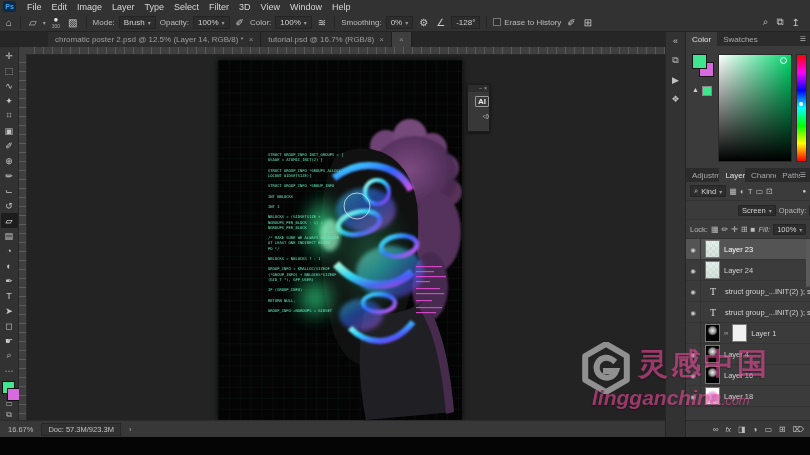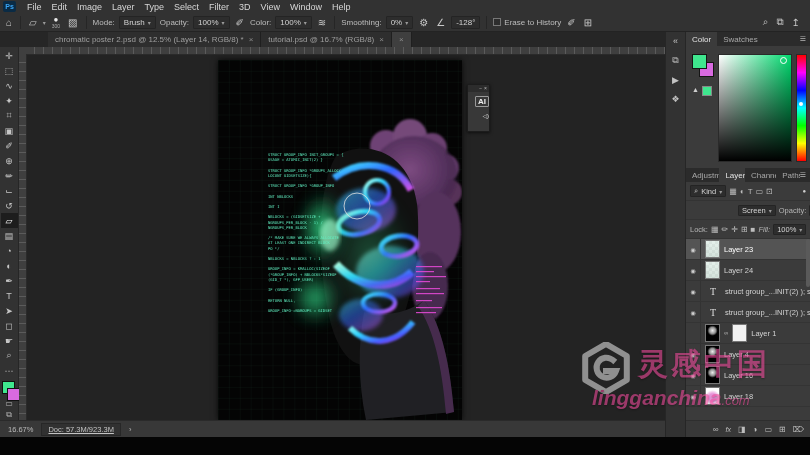--- a/index.html
+++ b/index.html
@@ -106,21 +106,21 @@
   .link-mini{font-size:6px;color:#bbb;flex:none;}
   .layer-name{white-space:nowrap;overflow:hidden;}
   #layers-scrollbar{position:absolute;right:0;top:0;width:4px;height:48px;background:#5a5a5a;border-radius:2px;}
   #layers-footer{height:16px;background:#383838;border-top:1px solid #2e2e2e;display:flex;align-items:center;
       justify-content:flex-end;gap:7px;padding:0 6px;font-size:8px;color:#bdbdbd;}
   #layers-footer .fx{font-size:7px;font-style:italic;}
 
   
   #statusbar{left:0;top:420px;width:665px;height:17px;background:#383838;border-top:1px solid #2a2a2a;
       display:flex;align-items:center;font-size:7.5px;color:#b9b9b9;gap:8px;padding-left:8px;box-sizing:border-box;}
-  #doc-field{background:#313131;border:1px solid #272727;padding:1px 6px;color:#c4c4c4;text-decoration:underline;}
+  #doc-field{background:#313131;border:1px solid #272727;padding:1px 6px;color:#c4c4c4;}
   #bottombar{left:0;top:437px;width:810px;height:18px;background:#050505;}
 
   
   #watermark{left:578px;top:340px;width:228px;height:88px;opacity:.6;color:#ec4899;pointer-events:none;z-index:50;}
   #wm-logo{position:absolute;left:2px;top:2px;}
   #wm-cn{position:absolute;left:60px;top:4px;font-size:30px;font-weight:bold;letter-spacing:3px;
       text-shadow:0 1px 2px rgba(0,0,0,.5);}
   #wm-latin{position:absolute;left:14px;top:46px;font-size:21px;font-weight:bold;font-style:italic;
       text-shadow:0 1px 2px rgba(0,0,0,.5);}
   #wm-latin .tld{font-size:13px;font-weight:normal;}

